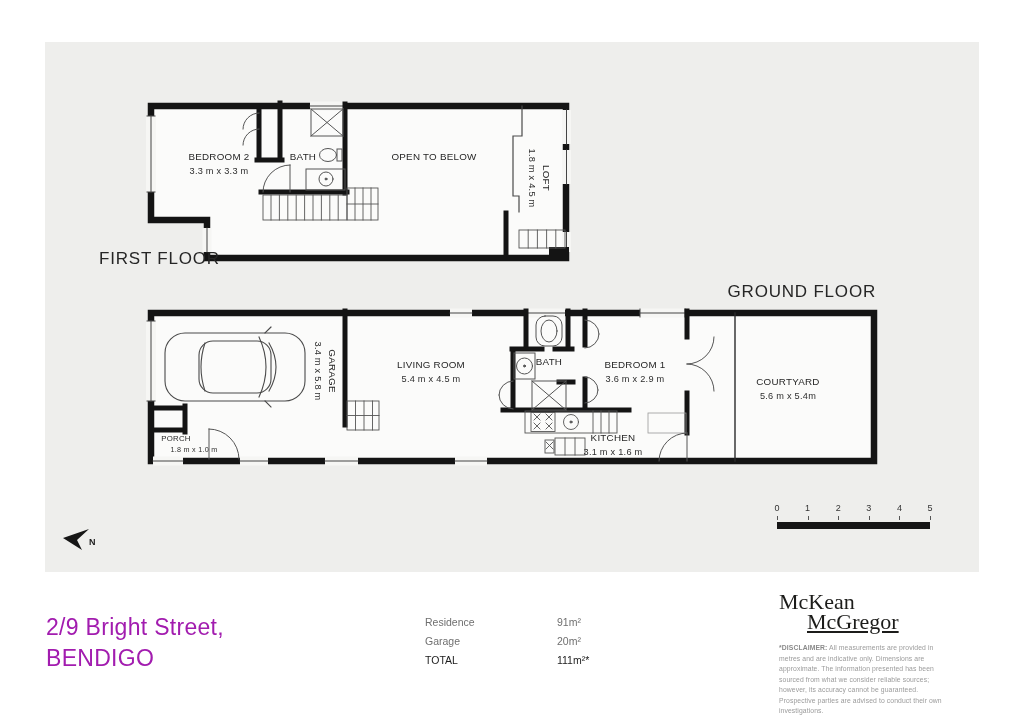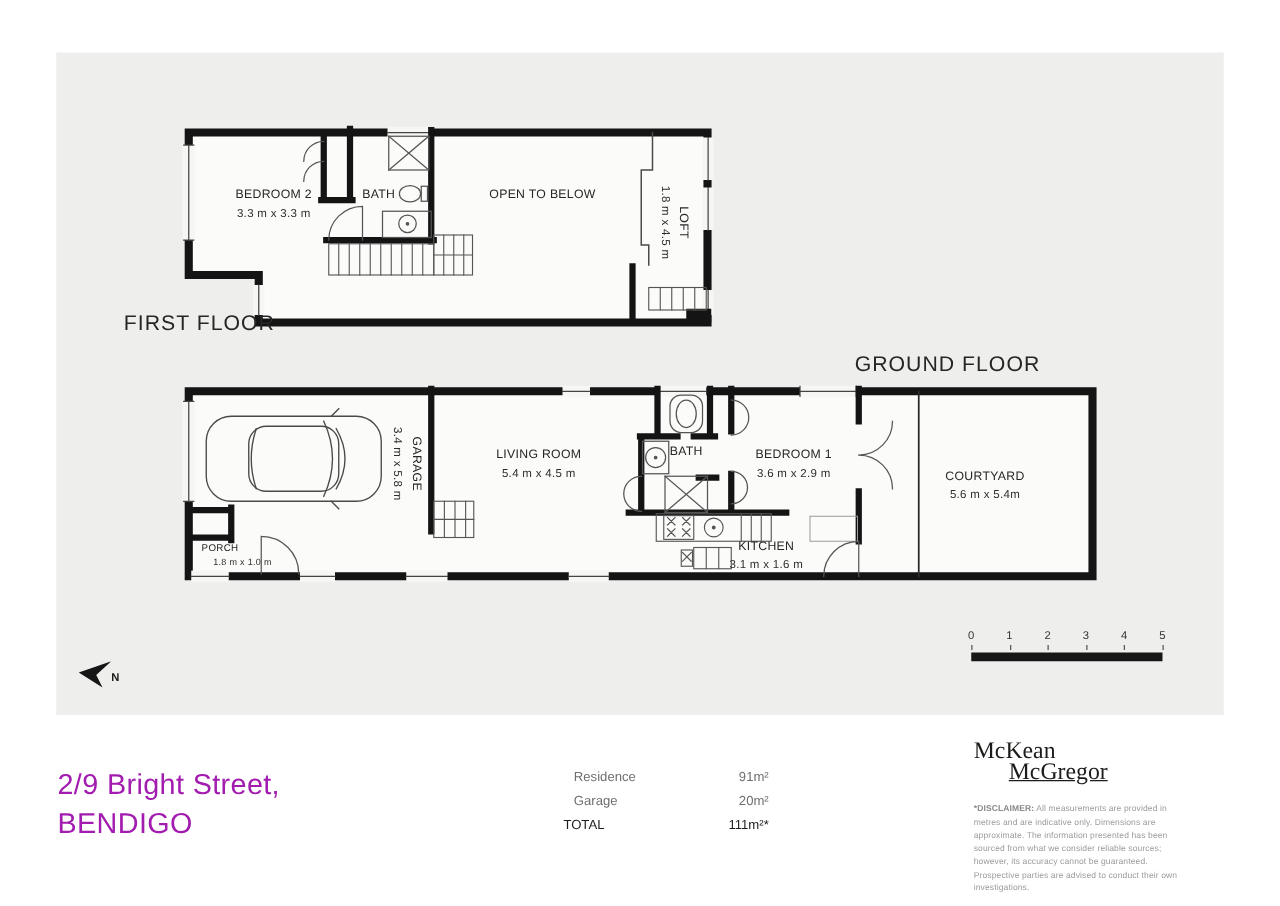--- a/index.html
+++ b/index.html
@@ -20,25 +20,25 @@
   .north-n{position:absolute;font-size:9px;font-weight:bold;color:#1a1a1a;}
   
   .scalebar{position:absolute;left:772px;top:503px;width:166px;height:32px;}
   .scalebar .num{position:absolute;top:0;transform:translateX(-50%);font-size:9px;color:#333;}
   .scalebar .tick{position:absolute;top:13px;width:1px;height:4px;background:#555;}
   .scalebar .bar{position:absolute;left:5px;top:19px;width:153px;height:7px;background:#161616;}
   
   .address{position:absolute;left:46px;top:612px;font-size:23px;line-height:1.34;
       letter-spacing:.3px;color:#a21caf;}
   .areas{position:absolute;left:425px;top:616px;width:190px;font-size:10.5px;color:#6f6f6f;}
-  .areas .row{display:flex;margin-bottom:7px;justify-content:flex-end;}
+  .areas .row{display:flex;margin-bottom:7px;}
   .areas .row .lab{width:132px;}
   .areas .row.total{color:#1c1c1c;font-weight:normal;}
   .logo{position:absolute;left:779px;top:591px;font-family:"Liberation Serif", serif;
-      font-size:19px;color:#1c1c1a;line-height:1;}
+      font-size:22px;color:#1c1c1a;line-height:1;}
   .logo .l2{margin-left:28px;margin-top:-2px;text-decoration:underline;}
   .disclaimer{position:absolute;left:779px;top:643px;width:176px;font-size:6.8px;
       line-height:1.55;color:#9b9b9b;letter-spacing:.1px;}
   .disclaimer b{color:#8a8a8a;}
 </style>
 </head>
 <body>
 
 <div class="page">
   <div class="panel"></div>
@@ -192,21 +192,21 @@
 
       <rect x="503" y="106" width="38" height="20" stroke="#9a9a9a" stroke-width="0.8" fill="none"></rect>
 
       <path d="M542,57 A27,27 0 0 0 569,30 M542,57 A27,27 0 0 1 569,84" stroke="#555" stroke-width="1" fill="none"></path>
 
       <path d="M542,126 V154 M542,126 A28,28 0 0 0 514,154" stroke="#555" stroke-width="1" fill="none"></path>
     </g>
   </svg>
 
   <div class="floor-title" style="left:99px;top:249px">FIRST FLOOR</div>
-  <div class="floor-title" style="left:640px;top:282px;width:236px;text-align:center">GROUND FLOOR</div>
+  <div class="floor-title" style="left:640px;top:282px;width:236px;text-align:right">GROUND FLOOR</div>
 
   <div class="room-label" style="left:219px;top:164px">
     <div>BEDROOM 2</div>
     <div class="dims">3.3 m x 3.3 m</div>
   </div>
   <div class="room-label" style="left:303px;top:157px">
     <div>BATH</div>
   </div>
   <div class="room-label" style="left:434px;top:157px">
     <div>OPEN TO BELOW</div>

